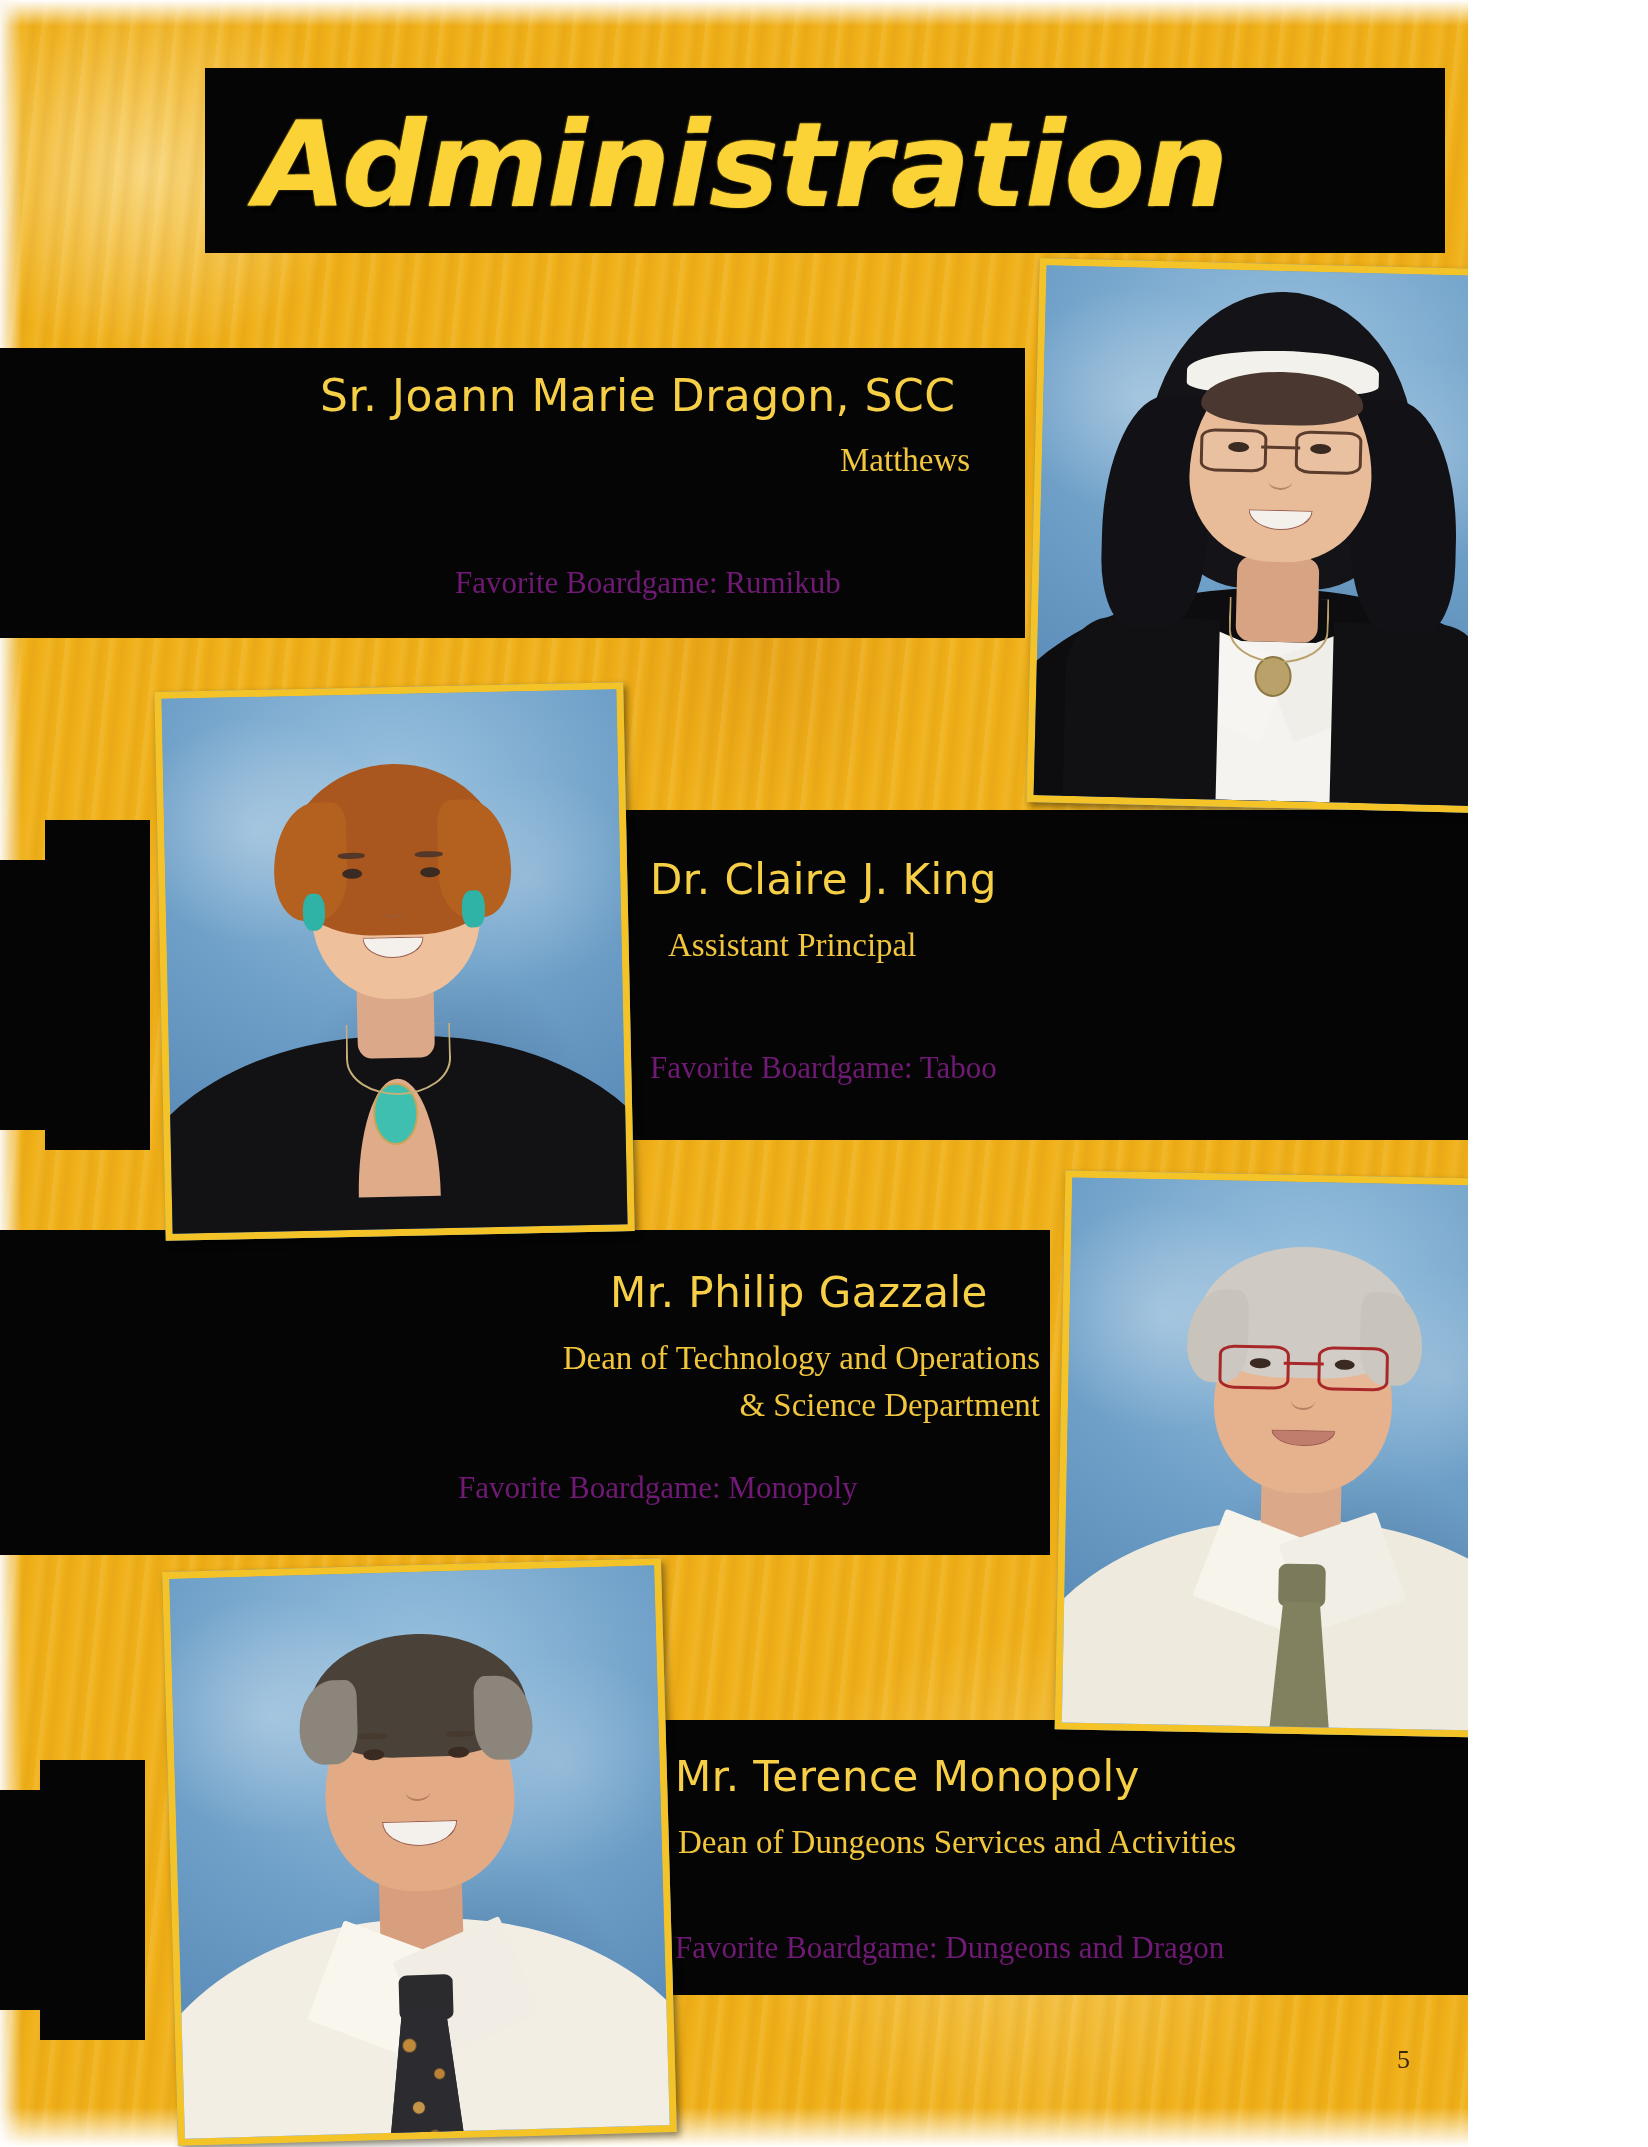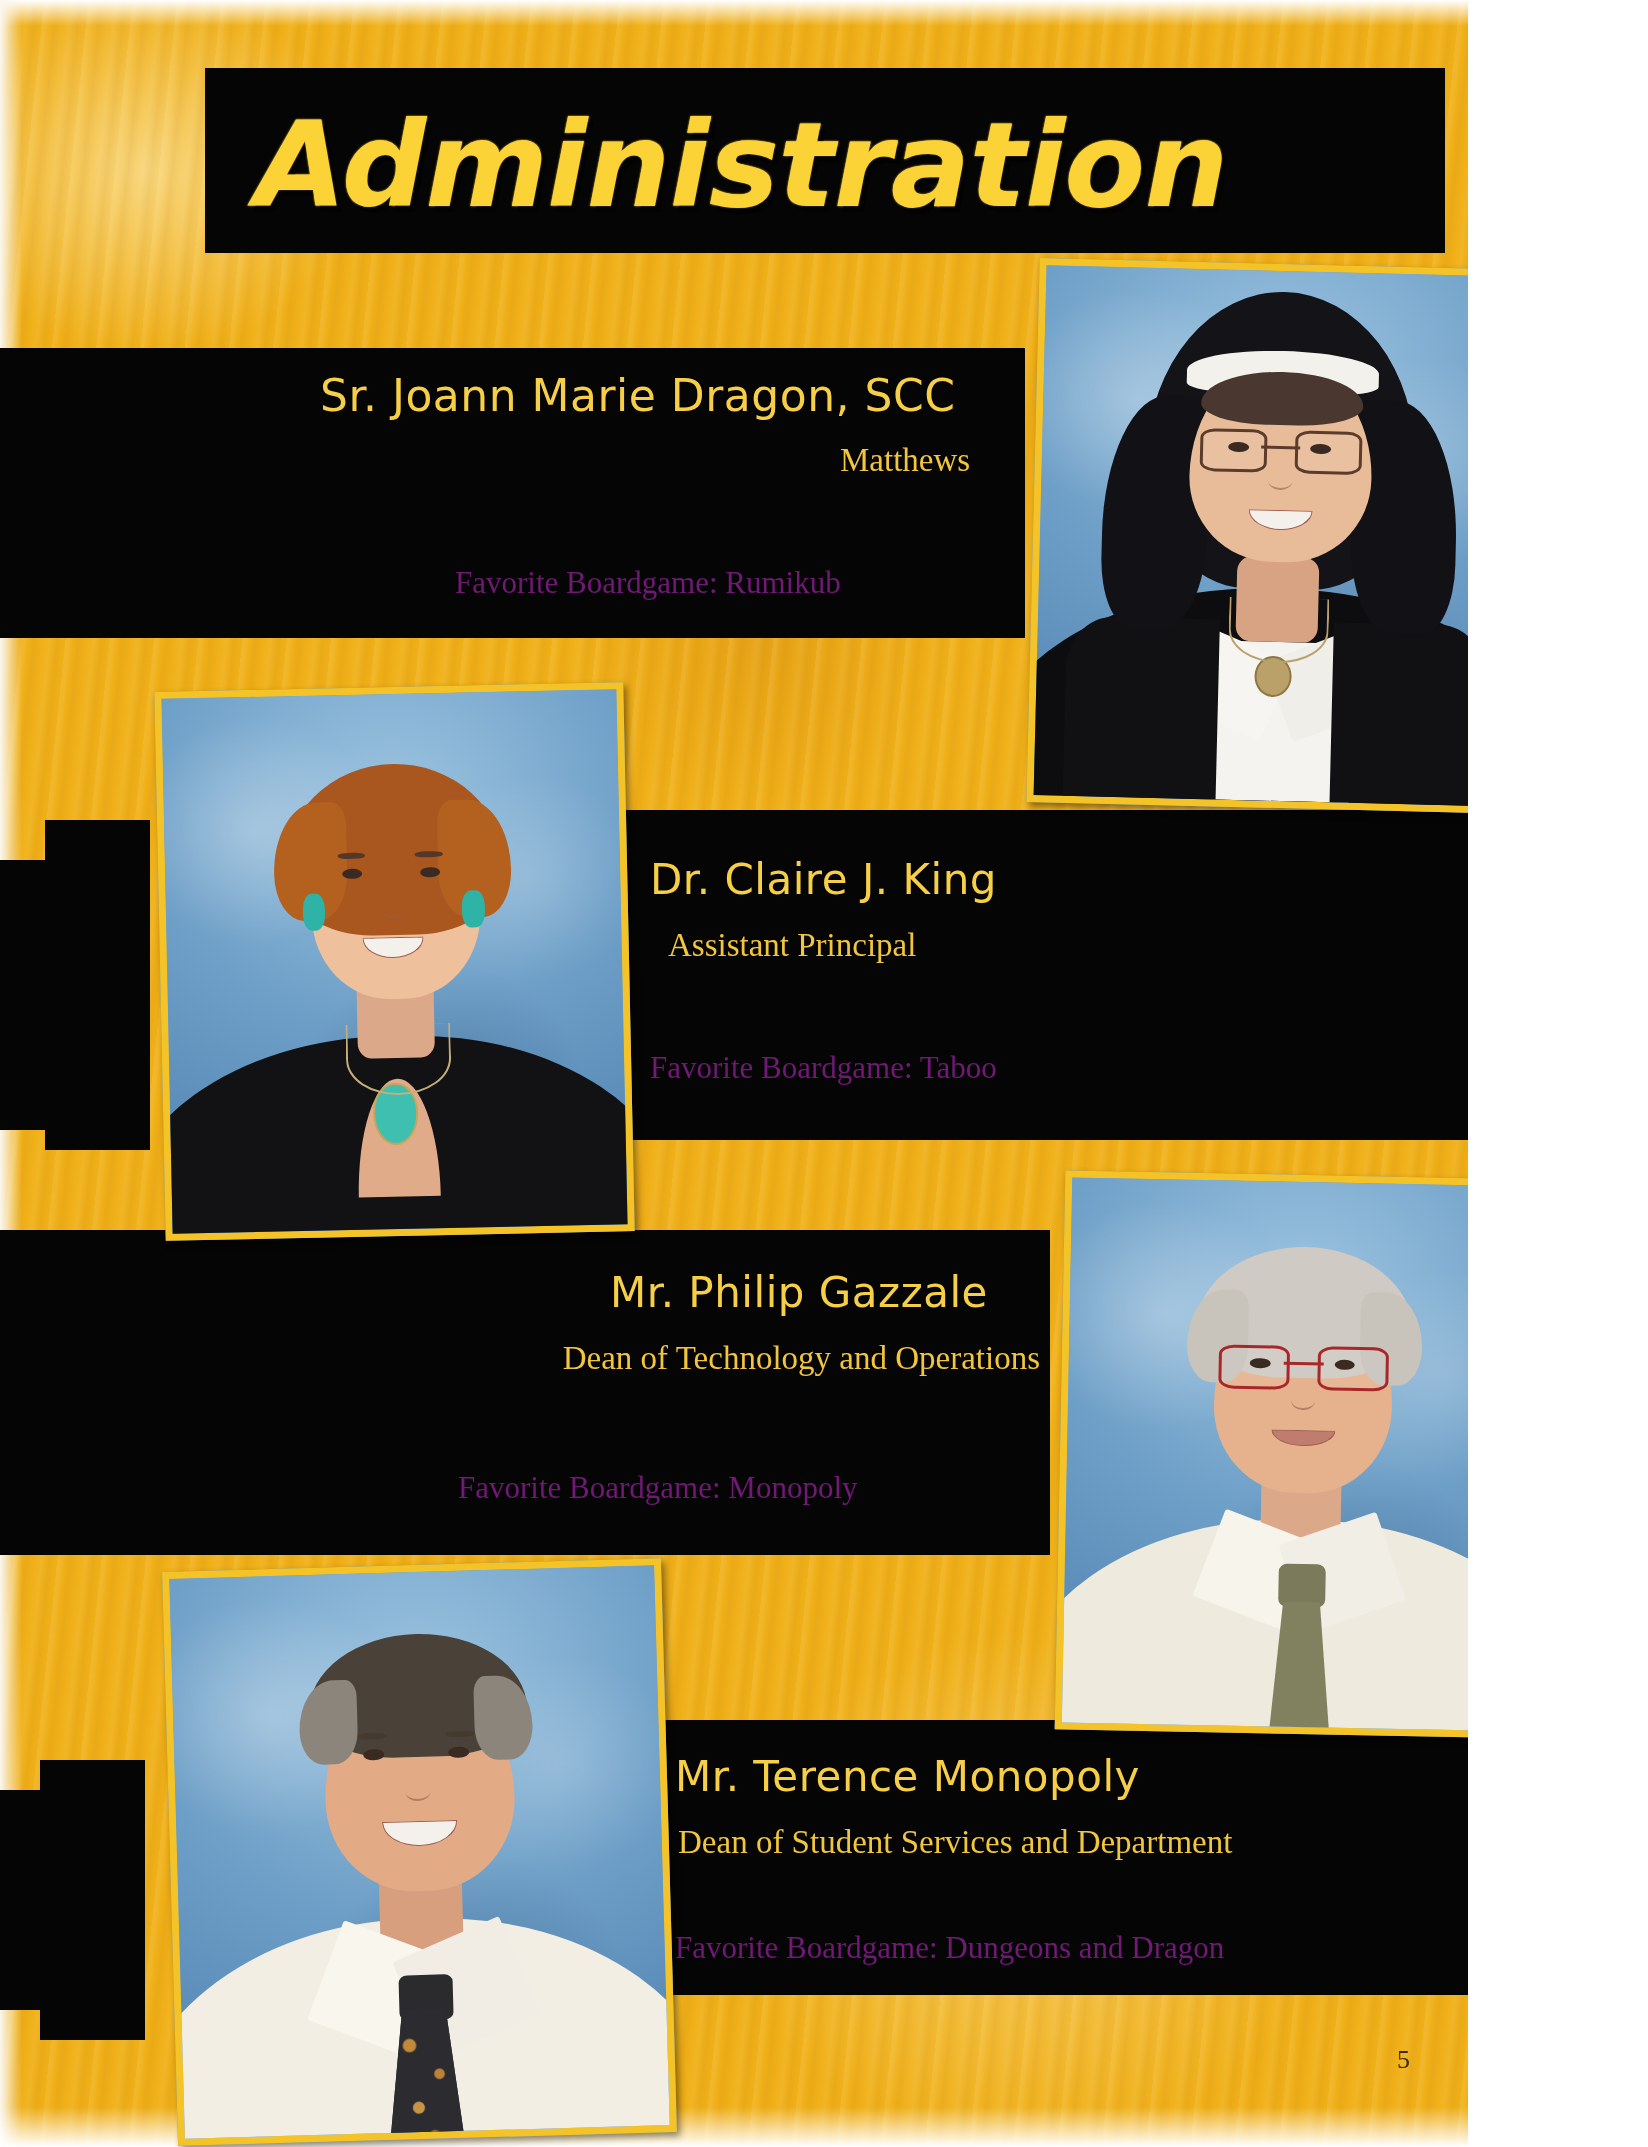--- a/index.html
+++ b/index.html
@@ -334,20 +334,21 @@
 
     <div style="position:absolute; left:30%; top:37%; width:5%; height:7%; background:#2fb3a6; border-radius:40%;"></div>
     <div style="position:absolute; right:30%; top:37%; width:5%; height:7%; background:#2fb3a6; border-radius:40%;"></div>
 
     <div style="position:absolute; left:45%; bottom:16%; width:9%; height:11%; background:#3fbfb0; border-radius:46% 46% 50% 50%; box-shadow:0 0 0 2px #c9a55c;"></div>
     <div style="position:absolute; left:39%; bottom:25%; width:22%; height:13%; border:2px solid #c6b07a; border-top:none; border-radius:0 0 60% 60%;"></div>
   </div>
 
   <div class="entry-name" style="left:610px; top:1268px;">Mr. Philip Gazzale</div>
   <div class="entry-role" style="left:380px; top:1338px; width:660px; text-align:right;">Dean of Technology and Operations</div>
+  <div class="entry-role" style="left:380px; top:1385px; width:660px; text-align:right;">&amp; Science Department</div>
   <div class="entry-game" style="left:458px; top:1470px;">Favorite Boardgame: Monopoly</div>
 
   <div class="photo" style="left:1060px; top:1175px; width:470px; height:545px; transform: rotate(1.1deg);">
     <div class="sky"></div>
     <div class="mottle"></div>
 
     <div class="p-shoulders" style="background:#efeade; bottom:-16%; height:54%;"></div>
     <div class="p-neck" style="bottom:34%; background:#dba98a;"></div>
 
     <div style="position:absolute; left:30%; bottom:20%; width:22%; height:17%; background:#f7f4ec; transform:rotate(20deg); border-radius:3px;"></div>
@@ -367,21 +368,21 @@
       <div class="lens" style="right:0; border-color:#a8282a;"></div>
       <div class="bridge" style="background:#a8282a;"></div>
     </div>
     <div class="p-eye" style="left:38.5%; top:32.5%;"></div>
     <div class="p-eye" style="left:56.5%; top:32.5%;"></div>
     <div class="p-nose" style="left:47.5%; top:38.5%;"></div>
     <div class="p-mouth" style="left:43.5%; top:45.5%; height:2.6%; background:#c07d6d;"></div>
   </div>
 
   <div class="entry-name" style="left:675px; top:1752px;">Mr. Terence Monopoly</div>
-  <div class="entry-role" style="left:678px; top:1822px;">Dean of Student Services and Department</div>
+  <div class="entry-role" style="left:678px; top:1822px;">Dean of Dungeons Services and Activities</div>
   <div class="entry-game" style="left:675px; top:1930px;text-align:center;">Favorite Boardgame:  Dungeons and Dragon</div>
 
   <div class="photo" style="left:170px; top:1565px; width:485px; height:560px; transform: rotate(-1.6deg);">
     <div class="sky"></div>
     <div class="mottle"></div>
     <div class="p-shoulders" style="background:#f2eee4; bottom:-18%; height:56%;"></div>
     <div class="p-neck" style="bottom:32%; background:#d79f7e;"></div>
     <div style="position:absolute; left:29%; bottom:16%; width:24%; height:19%; background:#f9f6ee; transform:rotate(22deg); border-radius:3px;"></div>
     <div style="position:absolute; right:29%; bottom:16%; width:24%; height:19%; background:#f1ede4; transform:rotate(-22deg); border-radius:3px;"></div>
 

